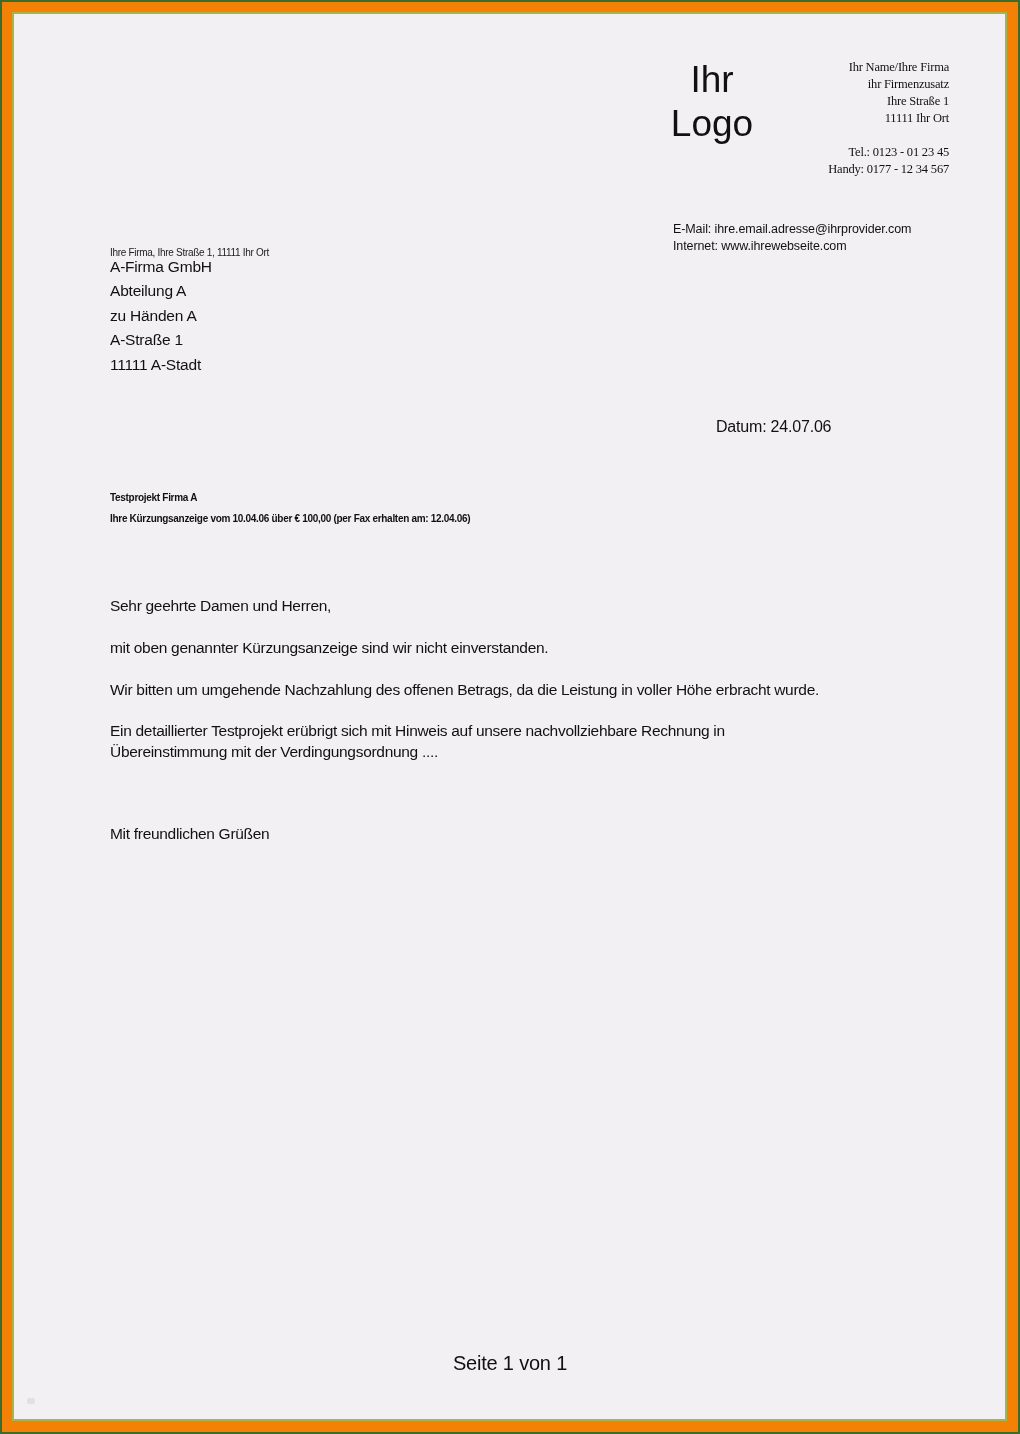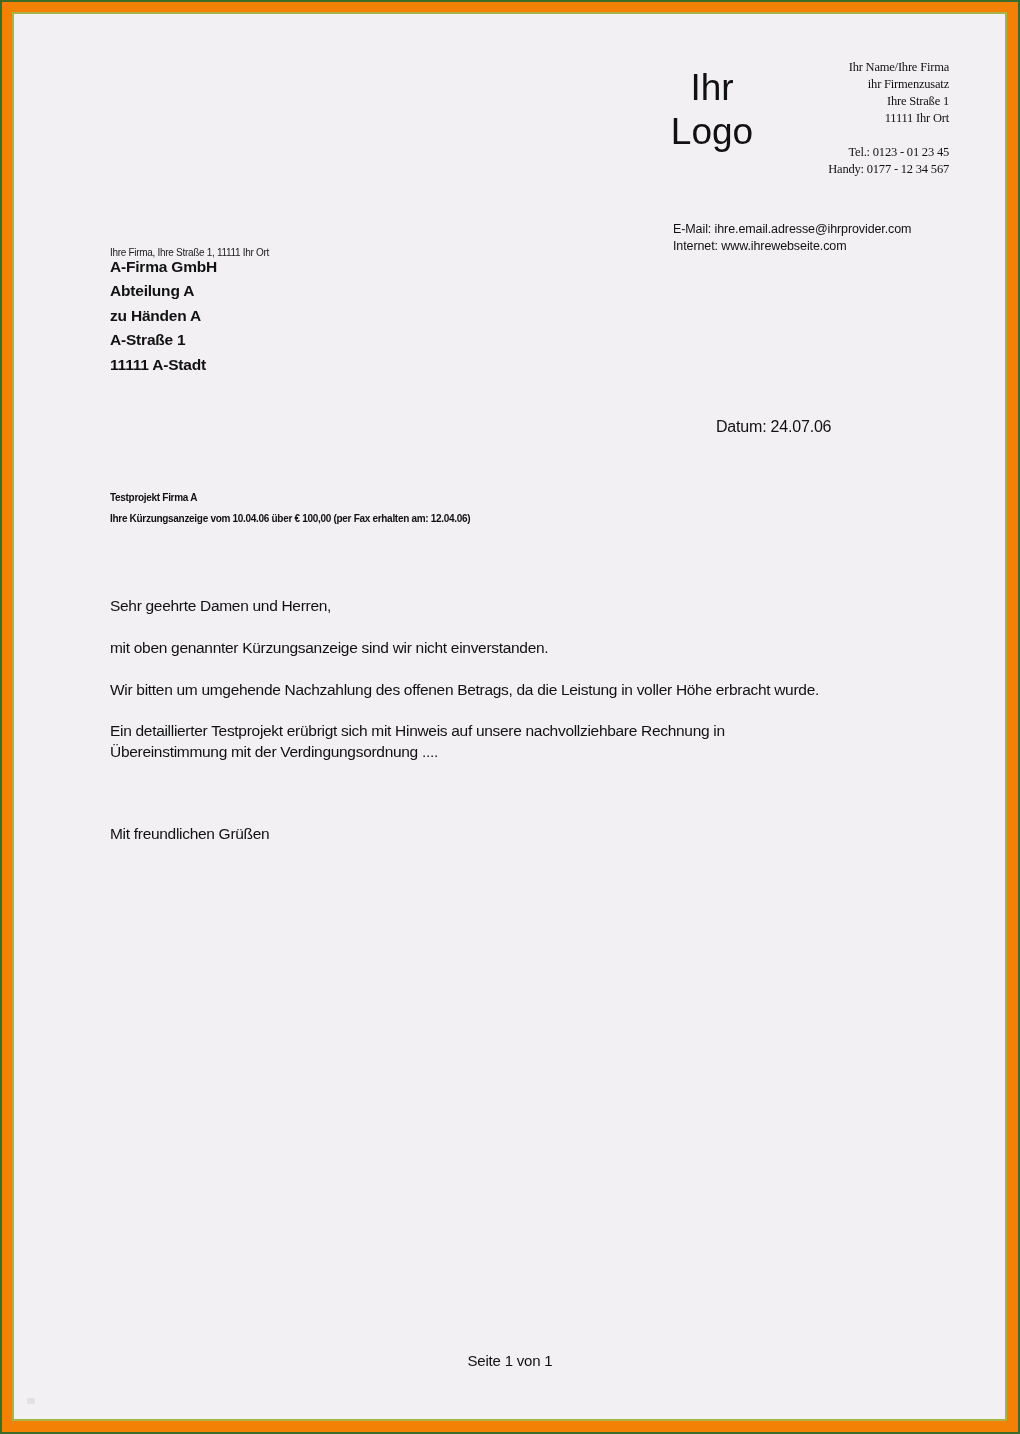--- a/index.html
+++ b/index.html
@@ -32,21 +32,20 @@
     }
     .abs { position: absolute; white-space: nowrap; }
 
     .logo {
       left: 656px; top: 58px;
       width: 112px;
       text-align: center;
       font-size: 37px;
       line-height: 44px;
       color: #111;
-      margin-top: 8px;
     }
     .sender-block {
       right: 71px; top: 59px;
       text-align: right;
       font-size: 12.5px;
       line-height: 17px;
       letter-spacing: -0.2px;
       font-family: Liberation Serif, serif;
     }
     .sender-block .gap { height: 17px; }
@@ -58,21 +57,21 @@
     }
     .return-address {
       left: 110px; top: 247px;
       font-size: 10px;
       letter-spacing: -0.3px;
       color: #222;
     }
     .recipient {
       left: 110px; top: 255px;
       font-size: 15.5px;
-      font-weight: bold;
+      font-weight: normal;
       line-height: 24.4px;
       letter-spacing: -0.2px;
     }
     .date-line {
       left: 716px; top: 418px;
       font-size: 16px;
       letter-spacing: -0.2px;
     }
     .subject {
       left: 110px; top: 488px;
@@ -83,21 +82,21 @@
     }
     .body-text {
       left: 110px;
       font-size: 15.5px;
       line-height: 20.5px;
       letter-spacing: -0.3px;
     }
     .footer {
       left: 0; right: 0; top: 1352px;
       text-align: center;
-      font-size: 15px;
+      font-size: 20px;
       letter-spacing: -0.2px;
     }
     .scan-mark {
       left: 27px; top: 1398px;
       width: 8px; height: 6px;
       background: #e2e0e4;
       border-radius: 2px;
     }
   </style>
 </head>

